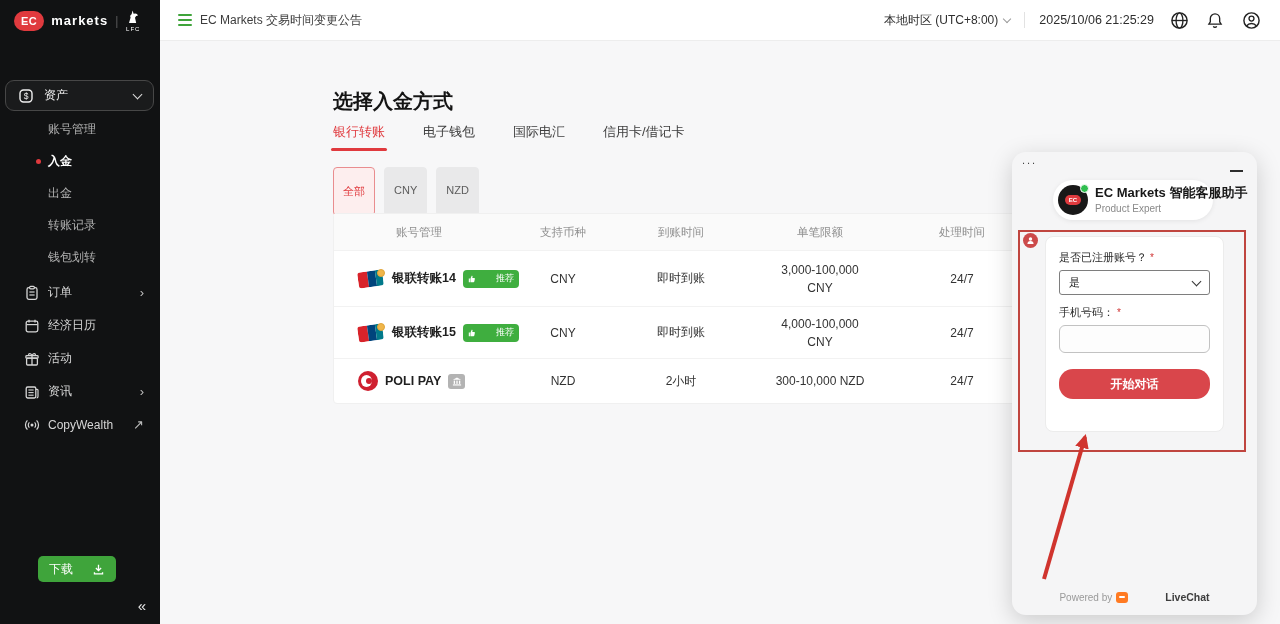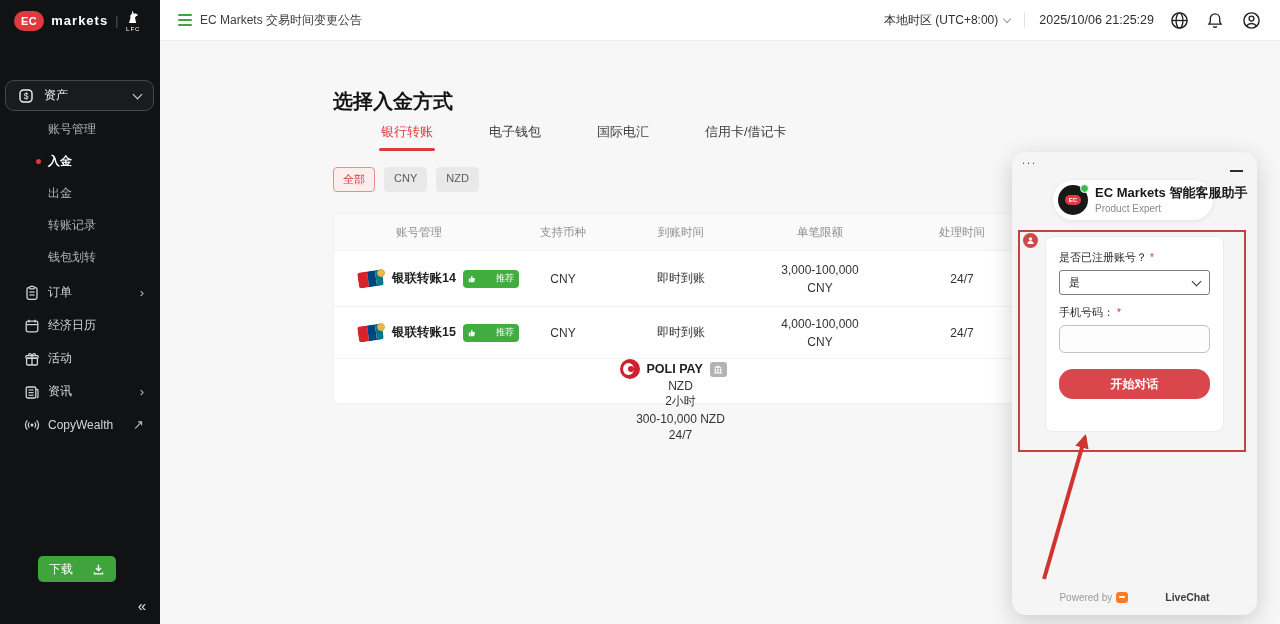--- a/index.html
+++ b/index.html
@@ -39,26 +39,26 @@
   .topbar-right { margin-left:auto; display:flex; align-items:center; gap:14px; }
   .tz { font-size:12px; color:#2e2e2e; display:flex; align-items:center; gap:6px; cursor:pointer; }
   .tz .chev-down { border-color:#9a9a9a; width:6px; height:6px; }
   .vdiv { width:1px; height:16px; background:#e2e2e2; }
   .dt { font-size:12.5px; color:#2e2e2e; }
   .icon-btn { width:22px; height:22px; display:flex; align-items:center; justify-content:center; cursor:pointer; }
 
   
   .content { position:absolute; left:160px; top:41px; width:1120px; height:583px; background:#f7f7f8; }
   .page-title { position:absolute; left:173px; top:47px; font-size:20px; font-weight:bold; color:#141414; }
-  .tabs { position:absolute; left:173px; top:82px; display:flex; gap:56px;margin-left:48px; }
+  .tabs { position:absolute; left:173px; top:82px; display:flex; gap:38px; }
   .tab { font-size:13px; color:#3d3d3d; padding-bottom:10px; cursor:pointer; position:relative; }
   .tab.active { color:#e03a3e; }
   .tab.active:after { content:""; position:absolute; left:-2px; right:-2px; bottom:0; height:3px; background:#e03a3e; border-radius:2px; }
   .chips { position:absolute; left:173px; top:126px; display:flex; gap:9px; }
-  .chip { font-size:11px; padding:4px 9px; border-radius:4px; background:#e9e9ea; color:#5c5c5c; border:1px solid #e9e9ea; cursor:pointer; }
+  .chip { font-size:11px; padding:16px 9px; border-radius:4px; background:#e9e9ea; color:#5c5c5c; border:1px solid #e9e9ea; cursor:pointer; }
   .chip.active { background:#fdeeee; color:#e03a3e; border-color:#e98d8f; }
 
   .table-card { position:absolute; left:173px; top:172px; width:695px; background:#fff; border:1px solid #f0f0f0; border-radius:4px; }
   .t-head { display:flex; height:36px; background:#fafafa; align-items:center; color:#8f8f8f; font-size:11.5px; }
   .t-row { display:flex; align-items:center; border-top:1px solid #f2f2f2; font-size:12px; color:#333; }
   .c0{width:170px;} .c1{width:118px;} .c2{width:118px;} .c3{width:160px;} .c4{width:124px;}
   .cc { text-align:center; }
   .chan { display:flex; align-items:center; gap:7px; padding-left:24px; }
   .chan-name { font-size:12.5px; font-weight:bold; color:#1f1f1f; white-space:nowrap; }
   .limit { line-height:1.5; }
@@ -318,21 +318,21 @@
       </div>
       <div class="c1 cc">CNY</div>
       <div class="c2 cc">即时到账</div>
       <div class="c3 cc limit">
           <div>4,000-100,000</div>
           <div>CNY</div>
         </div>
       <div class="c4 cc">24/7</div>
     </div>
 
-    <div class="t-row" style="height:45px;flex-direction:column;">
+    <div class="t-row" style="height:45px;">
       <div class="c0 chan">
         <span class="poli">
             <i class="w"></i>
             <i class="r"></i>
           </span>
         <span class="chan-name">POLI PAY</span>
         <span class="badge-bank">
           <svg class="ico" width="10" height="9" viewBox="0 0 12 11">
               <path d="M6,0.5 L11,3.5 H1 z" fill="#fff"></path>
               <rect x="2" y="4.4" width="1.6" height="4" fill="#fff"></rect>

